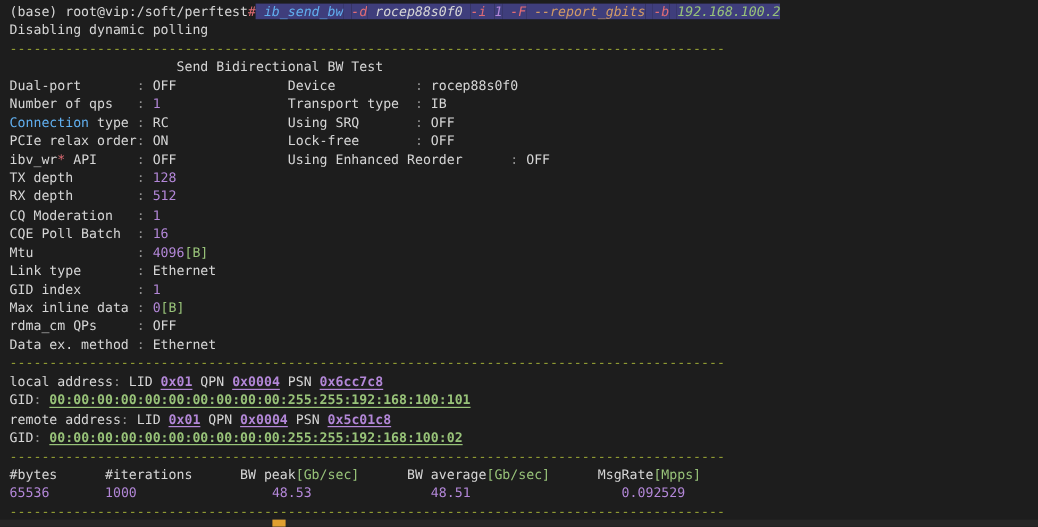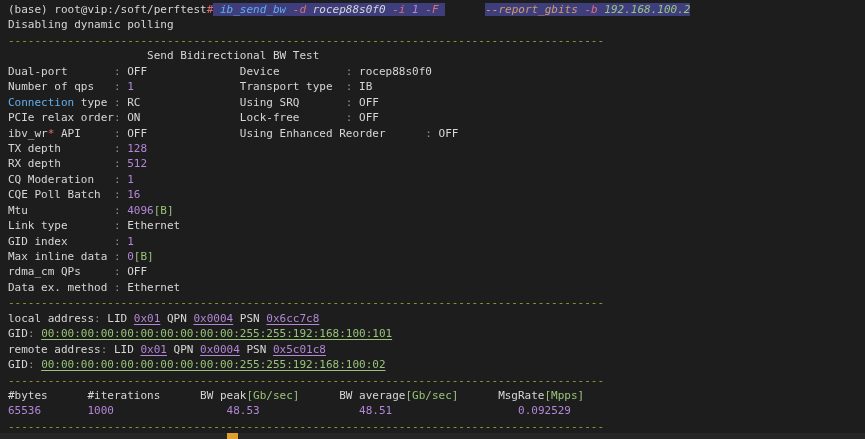--- a/index.html
+++ b/index.html
@@ -20,22 +20,22 @@
   }
   .line{height:15.45px;white-space:pre;}
   .seg{white-space:pre;}
   .fg{color:var(--fg);}
   .dim{color:var(--dim);}
   .purple{color:var(--purple);}
   .green{color:var(--green);}
   .dash{color:var(--dash);}
   .blue{color:var(--blue);}
   .red{color:var(--red);}
-  .orange{color:var(--orange);margin-left:40px;}
-  .u{text-decoration:underline;text-underline-offset:2px;}
+  .orange{color:var(--orange);}
+  .u{text-decoration:underline;text-underline-offset:2px;font-weight:bold;}
   .sel{background:var(--selBg);font-style:italic;}
   .next-line-strip{
     position:absolute;left:0;top:433px;width:865px;height:6px;
     background:var(--strip);
   }
   .cursor-block{
     position:absolute;left:227px;top:433px;width:11px;height:6px;
     background:var(--cursor);
   }
 </style>

